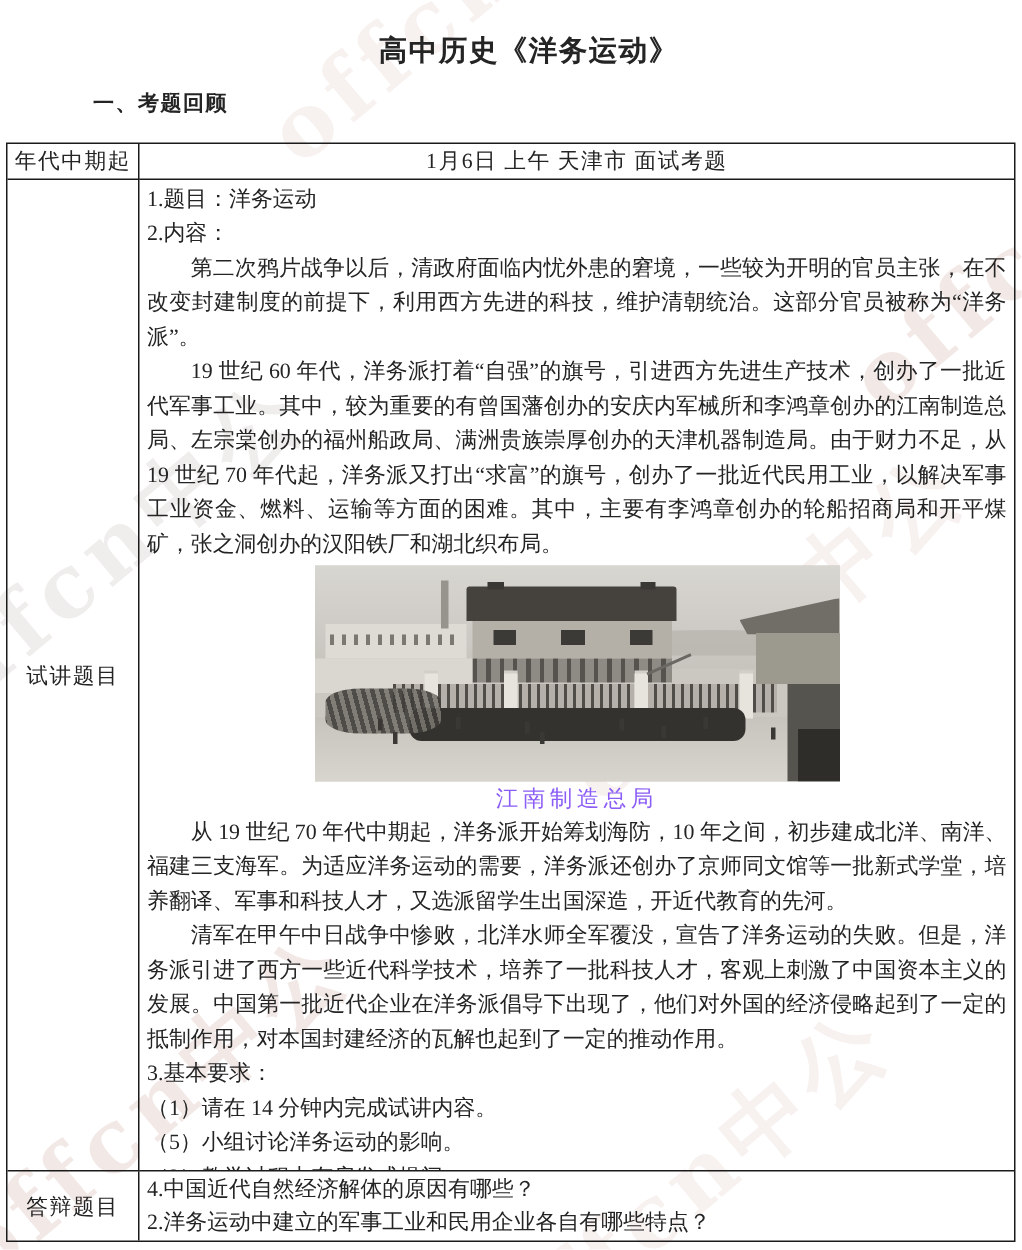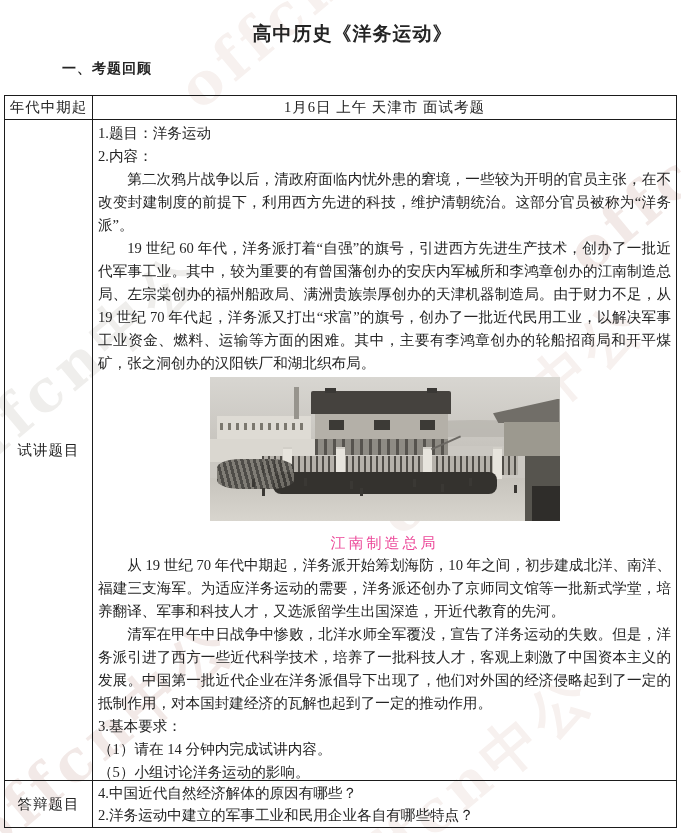--- a/index.html
+++ b/index.html
@@ -81,21 +81,21 @@
   .ph-flag{left:63%;top:45%;width:9%;height:2px;background:#6b6863;transform:rotate(-24deg);}
   .ph-hedge{left:18%;top:66%;width:64%;height:15%;background:#34322e;border-radius:8px;}
   .ph-crowd{left:2%;top:57%;width:22%;height:21%;background:repeating-linear-gradient(75deg,#403e3a 0 3px,#78756e 3px 6px);border-radius:30%;opacity:.9;}
   .ph-reave{left:81%;top:15%;width:19%;height:17%;background:#716e68;clip-path:polygon(0 60%,100% 0,100% 100%,8% 100%);}
   .ph-rwall{left:84%;top:31%;width:16%;height:24%;background:#9c998f;}
   .ph-rdark{left:90%;top:55%;width:10%;height:45%;background:#56544e;}
   .ph-rcorner{left:92%;top:76%;width:8%;height:24%;background:#2f2d2a;}
   .ph-fig{width:3px;height:8px;background:#3a3834;}
   .photo-caption{
     text-align:center;font-size:15px;letter-spacing:3px;line-height:22px;
-    margin-top:11px;color:#ec4899;
+    margin-top:1px;color:#8b5cf6;
   }
 </style>
 </head>
 <body>
 
 <span class="wm" style="left:538px;top:118px;">offcn中公</span>
 <span class="wm faint" style="left:150px;top:-46px;">offcn中公</span>
 <span class="wm gray" style="left:-90px;top:330px;">offcn中公</span>
 <span class="wm faint" style="left:350px;top:380px;">offcn中公</span>
 <span class="wm" style="left:-60px;top:700px;">offcn中公</span>

